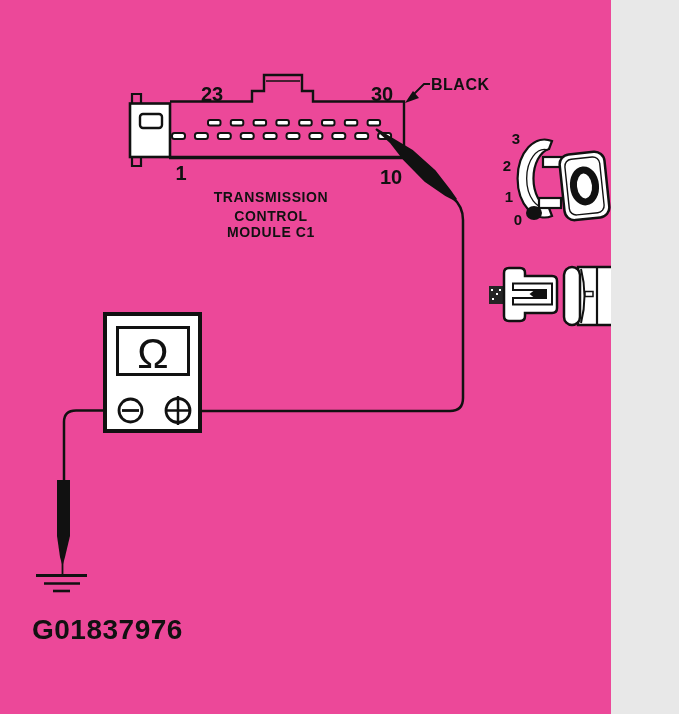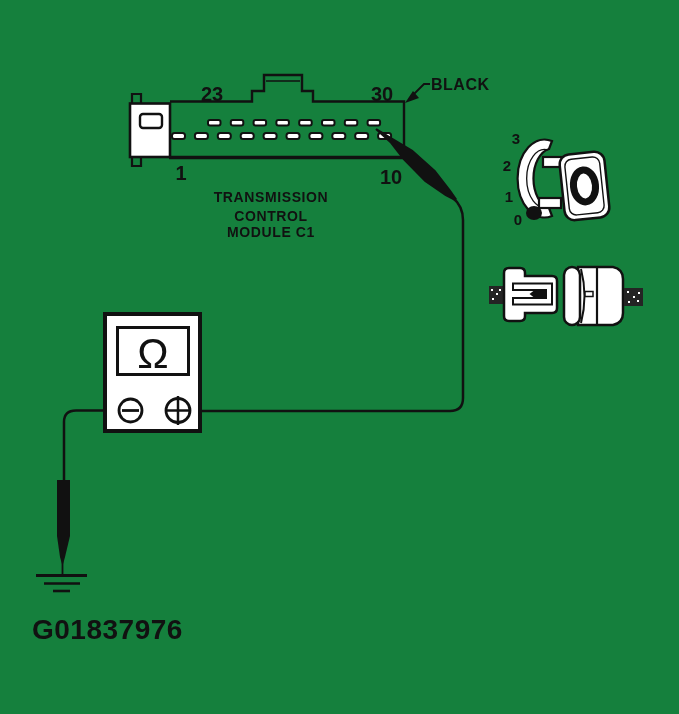--- a/index.html
+++ b/index.html
@@ -1,16 +1,16 @@
 <!DOCTYPE html>
 <html><head>
 <meta charset="utf-8">
 <style>
   html,body{margin:0;padding:0;background:#e8e8e8;}
-  .page{position:relative;width:679px;height:714px;background:#15803d;overflow:hidden;
+  .page{position:relative;width:611px;height:714px;background:#ec4899;overflow:hidden;
         font-family:"Liberation Sans", sans-serif;}
   .page svg{position:absolute;left:0;top:0;display:block;}
   text{fill:#111;font-family:"Liberation Sans", sans-serif;}
   .num    {font-size:20px;font-weight:700;}
   .posnum {font-size:15px;font-weight:700;}
   .tcm    {font-size:14px;font-weight:700;letter-spacing:0.6px;}
   .wirelbl{font-size:16px;font-weight:700;letter-spacing:0.5px;}
   .omega  {font-size:42px;font-weight:400;}
   .figid  {font-size:28px;font-weight:700;letter-spacing:0.5px;}
   .ink    {stroke:#111;fill:none;}

